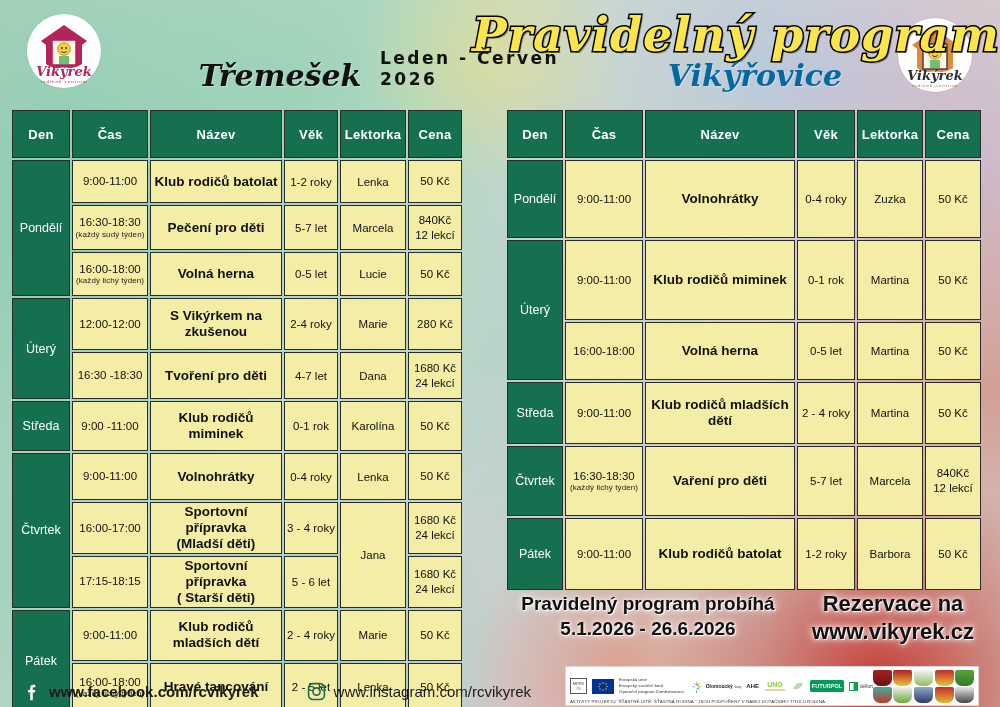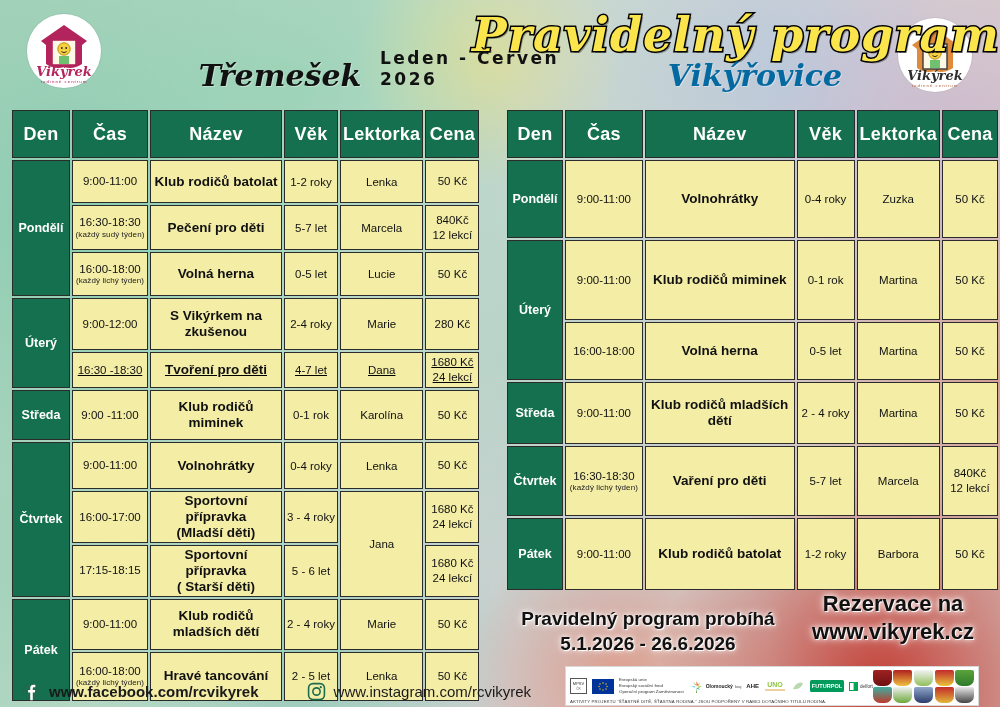--- a/index.html
+++ b/index.html
@@ -67,25 +67,25 @@
   #table-left{left:10px;top:108px;}
   #table-right{left:505px;top:108px;}
 
   .tbl td,.tbl th{
     border:1px solid #2b2b2b;
     font-family:"Liberation Sans", sans-serif;
     text-align:center;vertical-align:middle;
     padding:1px 2px;
   }
   .tbl th{
-    background:#15704F;color:#fff;font-weight:bold;font-size:18px;
+    background:#15704F;color:#fff;font-weight:bold;font-size:13px;
     height:44px;letter-spacing:.3px;
   }
   td.day{
-    background:#15704F;color:#fff;font-weight:bold;font-size:12.5px;
+    background:#15704F;color:#fff;font-weight:normal;font-size:12.5px;
   }
   td.cell{background:#F4EDA6;color:#111;font-size:11.5px;}
   td.cell.name{font-weight:bold;font-size:13.5px;line-height:1.18;}
   td.cell.time{font-size:11.5px;line-height:1.25;}
   td.cell .note{display:block;font-size:8px;color:#222;letter-spacing:.1px;}
   td.cell.price{font-size:11.5px;line-height:1.3;}
 
   
   #table-left .c-day  {width:58px;}
   #table-left .c-time {width:76px;}
@@ -101,21 +101,20 @@
   #table-right .c-lect {width:66px;}
   #table-right .c-price{width:56px;}
 
   
   #promo{
     position:absolute;left:498px;top:592px;width:300px;z-index:3;
     text-align:center;
     font-family:"Liberation Sans", sans-serif;font-weight:bold;font-size:19px;
     line-height:1.3;color:#111;
     text-shadow:0 0 4px rgba(255,255,255,.95),0 0 8px rgba(255,255,255,.9),1px 1px 0 rgba(255,255,255,.9);
-    margin-top:15px;
   }
   #reservation{
     position:absolute;left:786px;top:590px;width:214px;z-index:3;
     text-align:center;
     font-family:"Liberation Sans", sans-serif;font-weight:bold;font-size:22px;
     line-height:1.28;color:#111;
     text-shadow:0 0 5px rgba(255,255,255,.95),0 0 10px rgba(255,255,255,.95),1px 1px 0 rgba(255,255,255,.9);
   }
 
   
@@ -219,27 +218,27 @@
       </tr>
       <tr style="height: 44px;">
         <td class="cell time">16:00-18:00<span class="note">(každý lichý týden)</span></td>
         <td class="cell name">Volná herna</td>
         <td class="cell">0-5 let</td>
         <td class="cell">Lucie</td>
         <td class="cell price">50 Kč</td>
       </tr>
       <tr style="height: 52px;">
         <td class="day" rowspan="2">Úterý</td>
-        <td class="cell time">9:00-12:00</td>
+        <td class="cell time">12:00-12:00</td>
         <td class="cell name">S Vikýrkem na zkušenou</td>
         <td class="cell">2-4 roky</td>
         <td class="cell">Marie</td>
         <td class="cell price">280 Kč</td>
       </tr>
-      <tr style="height: 36px; text-decoration: underline;">
+      <tr style="height: 47px;">
         <td class="cell time">16:30 -18:30</td>
         <td class="cell name">Tvoření pro děti</td>
         <td class="cell">4-7 let</td>
         <td class="cell">Dana</td>
         <td class="cell price">1680 Kč<br>24 lekcí</td>
       </tr>
       <tr style="height: 50px;">
         <td class="day" rowspan="1">Středa</td>
         <td class="cell time">9:00 -11:00</td>
         <td class="cell name">Klub rodičů miminek</td>

